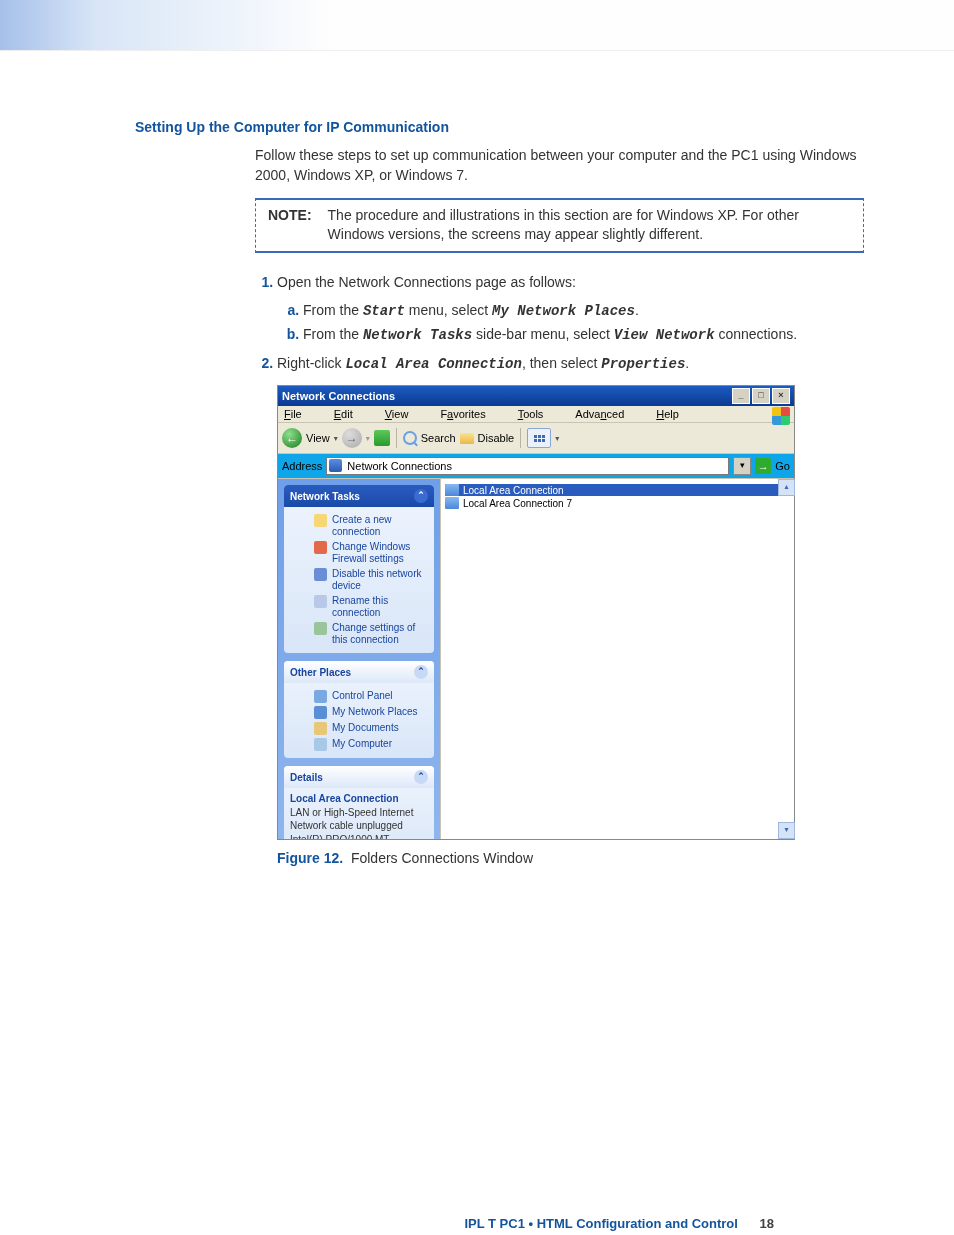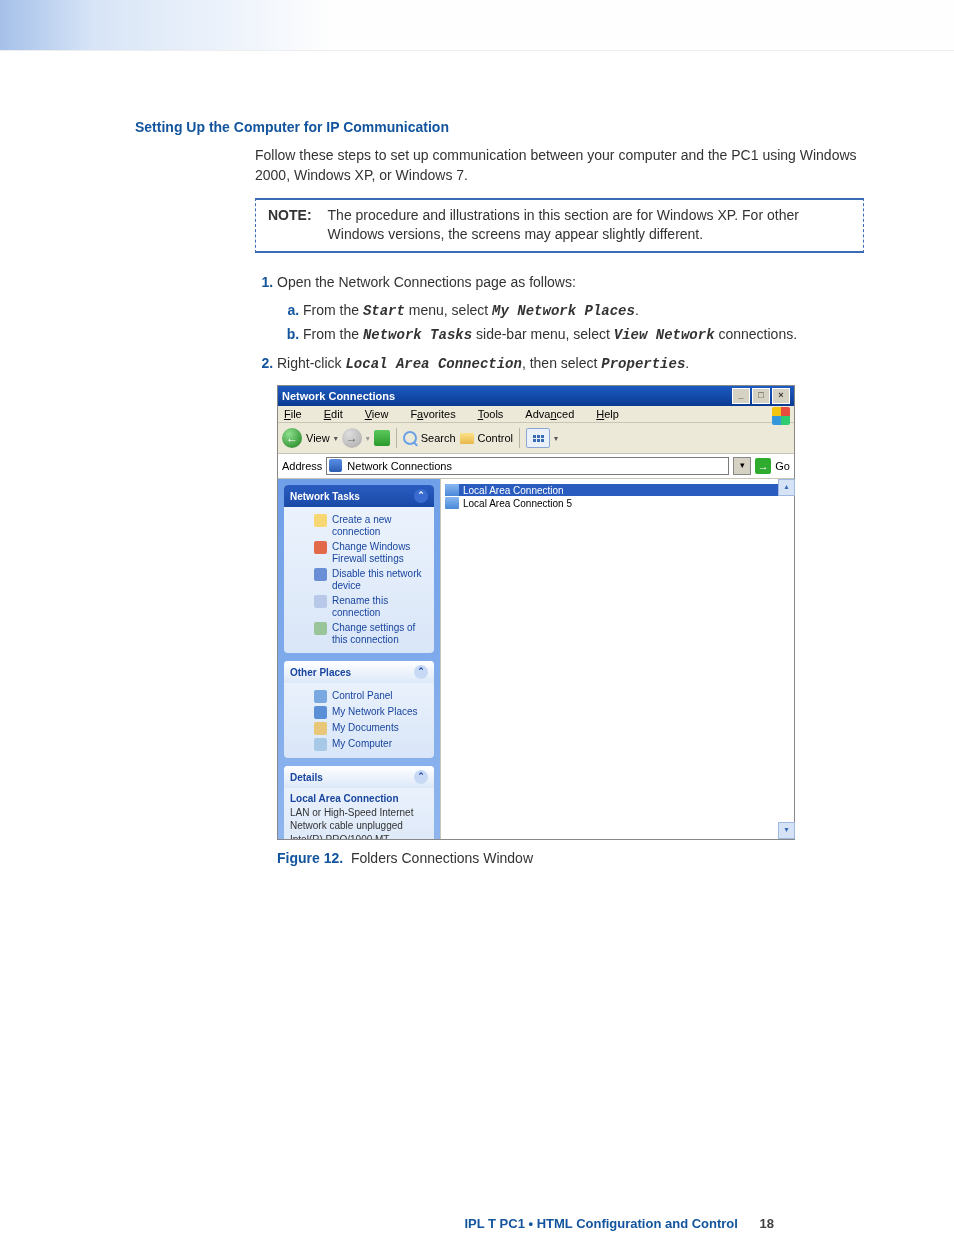--- a/index.html
+++ b/index.html
@@ -86,21 +86,21 @@
     text-align: center;
     color: #333;
     font-weight:700;
   }
   .wbtn.close { background:#d6d2c3; }
   .menubar {
     background: #ece9d8;
     display: flex;
     align-items: center;
     padding: 2px 6px;
-    gap: 22px;
+    gap: 32px;
     border-bottom: 1px solid #c9c5b5;
     position: relative;
   }
   .menubar .menuitem { text-decoration: none; color:#000; }
   .menubar .menuitem u { text-decoration: underline; }
   .logo {
     position:absolute; right:4px; top:1px;
     width:18px;height:18px;
     background: conic-gradient(#e74c3c 0 25%, #2ecc71 0 50%, #3498db 0 75%, #f1c40f 0 100%);
     border-radius:2px;
@@ -123,21 +123,21 @@
   .gray{background:radial-gradient(circle at 35% 30%, #ddd, #aaa);color:#666;}
   .sep{width:1px;height:20px;background:#b8b4a4;margin:0 2px;}
   .smicon{width:16px;height:16px;display:inline-block;}
   .folderUp{background:linear-gradient(#5cc85c,#2a9a2a);border-radius:2px;position:relative;}
   .mag{border:2px solid #6aa1e6;border-radius:50%;width:10px;height:10px;position:relative;}
   .mag::after{content:"";position:absolute;width:5px;height:2px;background:#6aa1e6;bottom:-2px;right:-3px;transform:rotate(45deg);}
   .fldr{background:linear-gradient(#fce28a,#e8b84a);border-radius:1px;width:14px;height:11px;}
   .viewbtn{border:1px solid #8aa6d6;background:#eaf1fb;width:22px;height:18px;display:inline-flex;align-items:center;justify-content:center;border-radius:2px;}
   .grid3{display:grid;grid-template-columns:repeat(3,3px);grid-template-rows:repeat(2,3px);gap:1px;}
   .grid3 span{background:#3a6bb5;}
-  .addrbar{display:flex;align-items:center;gap:4px;padding:3px 4px;background:#ffffff;border-bottom:1px solid #c9c5b5;}
+  .addrbar{display:flex;align-items:center;gap:4px;padding:3px 4px;background:#0ea5e9;border-bottom:1px solid #c9c5b5;}
   .addrbar input{flex:1;height:16px;border:1px solid #7a7a7a;font-size:11px;padding:0 4px 0 20px;background:#fff;}
   .addrwrap{position:relative;flex:1;display:flex;}
   .addrwrap .aicon{position:absolute;left:3px;top:2px;width:13px;height:13px;background:linear-gradient(#5a8ee6,#2a5cb0);border-radius:2px;}
   .go{border:1px solid #888;background:#d6d2c3;width:16px;height:16px;font-size:9px;text-align:center;line-height:14px;}
   .gobtn{background:#2fab2f;color:#fff;width:16px;height:16px;text-align:center;line-height:16px;font-weight:bold;border-radius:2px;}
   .content{display:flex;background:#fff;height:360px;}
   .side{width:150px;background:linear-gradient(to bottom,#6f9fe8 0,#8eb5ee 100%);padding:6px;overflow:hidden;}
   .panel{background:linear-gradient(to bottom,#eef4fd,#d9e6f8);border-radius:4px;margin-bottom:8px;font-size:10px;}
   .panel-h{background:linear-gradient(to bottom,#fff,#dce8f8);color:#17449e;font-weight:700;padding:4px 6px;border-radius:4px 4px 0 0;display:flex;justify-content:space-between;align-items:center;}
   .panel-h.dark{background:linear-gradient(to bottom,#2a5cc0,#1a4aa8);color:#fff;}
@@ -212,21 +212,21 @@
       <span class="circ green">←</span>
       <span>View</span>
       <span style="font-size:8px;color:#555;">▾</span>
       <span class="circ gray">→</span>
       <span style="font-size:8px;color:#999;">▾</span>
       <span class="smicon folderUp"></span>
       <span class="sep"></span>
       <span class="mag"></span>
       <span>Search</span>
       <span class="fldr"></span>
-      <span>Control</span>
+      <span>Disable</span>
       <span class="sep"></span>
       <span class="viewbtn">
           <span class="grid3">
             <span></span>
             <span></span>
             <span></span>
             <span></span>
             <span></span>
             <span></span>
           </span>
@@ -311,21 +311,21 @@
         </div>
       </div>
       <div class="main">
         <span class="scroll-up">▴</span>
         <div class="item sel">
             <span class="netic"></span>
             <span>Local Area Connection</span>
           </div>
         <div class="item">
             <span class="netic"></span>
-            <span>Local Area Connection 5</span>
+            <span>Local Area Connection 7</span>
           </div>
         <span class="scroll-dn">▾</span>
       </div>
     </div>
   </div>
 
   <div class="caption">
     <span class="fignum">Figure 12.</span>
     &nbsp;<span>Folders Connections Window</span>
   </div>

